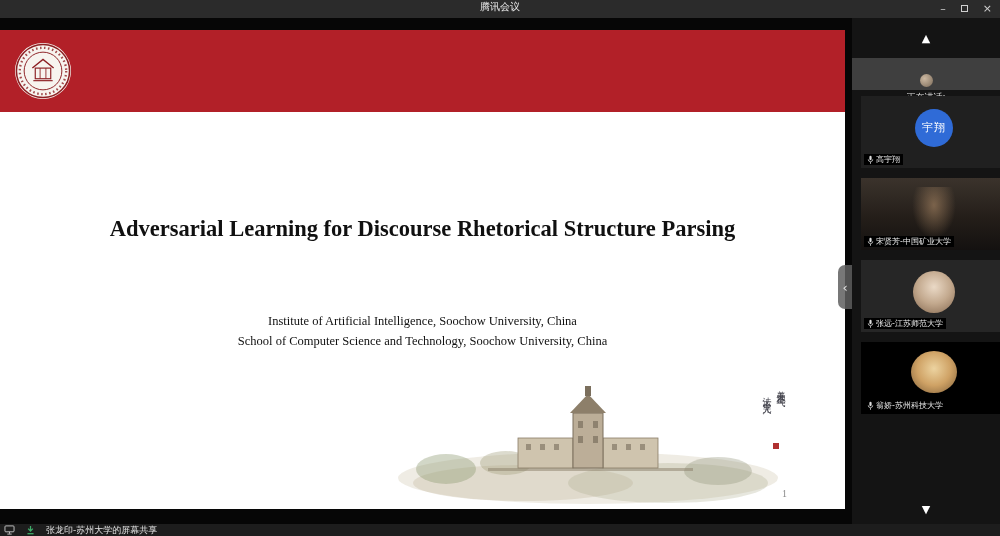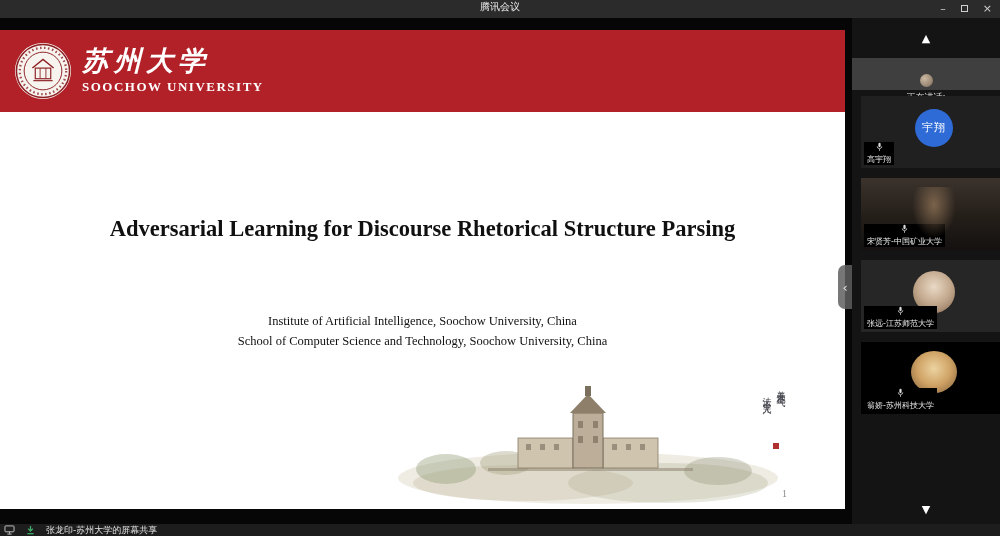--- a/index.html
+++ b/index.html
@@ -62,21 +62,21 @@
                background:radial-gradient(circle at 35% 35%, #cdb9a2, #7a6a58); }
   .sb-label { color:#ddd; font-size:9px; white-space:nowrap; }
   .sb-ghosts { margin-left:auto; display:flex; align-items:center; }
   .sb-ghosts i { width:11px; height:11px; border-radius:50%; background:#9a9a9a; opacity:.45; margin-left:-4px; }
   .sb-arrow { color:#c5c5c5; font-size:10px; margin-left:3px; }
 
   .tiles { margin-top:6px; display:flex; flex-direction:column; gap:10px; }
   .tile { position:relative; width:146px; height:72px; background:#202020; overflow:hidden;margin-left:16px; }
   .tile-label { position:absolute; left:3px; bottom:3px; background:#000; color:#ededed; font-size:8px;
                 line-height:11px; padding:0 3px; display:flex; align-items:center; gap:2px;
-                max-width:138px; white-space:nowrap; overflow:hidden;flex-direction:column; }
+                max-width:138px; white-space:nowrap; overflow:hidden; }
   .mic { flex:0 0 auto; }
 
   .t1-avatar { position:absolute; left:50%; top:44%; transform:translate(-50%,-50%); width:38px; height:38px;
                border-radius:50%; background:#2f6bd7; color:#fff; font-size:11px; letter-spacing:1px;
                display:flex; align-items:center; justify-content:center; }
   .tile-2 { background:#262626; }
   .t2-avatar { position:absolute; left:50%; top:44%; transform:translate(-50%,-50%); width:42px; height:42px;
                border-radius:50%; background:radial-gradient(circle at 50% 38%, #ead9c6 0%, #c2a88d 50%, #83674f 100%); }
   .tile-3 { background:linear-gradient(180deg,#3b332c 0%, #241e19 55%, #141110 100%); }
   .tile-3::after { content:""; position:absolute; left:50%; top:12%; width:44px; height:52px;
@@ -120,24 +120,20 @@
             <circle cx="30" cy="30" r="29" fill="#f7f4ef"></circle>
             <circle cx="30" cy="30" r="27.5" fill="none" stroke="#8c1f23" stroke-width="1.6"></circle>
             <circle cx="30" cy="30" r="24" fill="none" stroke="#8c1f23" stroke-width="2.4" stroke-dasharray="1.6 2.6" opacity="0.8"></circle>
             <circle cx="30" cy="30" r="19.5" fill="none" stroke="#8c1f23" stroke-width="1"></circle>
             <path d="M19 27 L30 18 L41 27" fill="none" stroke="#8c1f23" stroke-width="1.4"></path>
             <rect x="22" y="27" width="16" height="11" fill="none" stroke="#8c1f23" stroke-width="1.2"></rect>
             <line x1="27" y1="27" x2="27" y2="38" stroke="#8c1f23" stroke-width="0.9"></line>
             <line x1="33" y1="27" x2="33" y2="38" stroke="#8c1f23" stroke-width="0.9"></line>
             <line x1="20" y1="40" x2="40" y2="40" stroke="#8c1f23" stroke-width="1.2"></line>
           </svg>
-        </div>
-        <div class="uni-text">
-          <div class="uni-cn">苏州大学</div>
-          <div class="uni-en">SOOCHOW UNIVERSITY</div>
         </div>
       </div>
 
       <div class="slide-body">
         <div class="slide-title">Adversarial Learning for Discourse Rhetorical Structure Parsing</div>
         <div class="affil affil-1">Institute of Artificial Intelligence, Soochow University, China</div>
         <div class="affil affil-2">School of Computer Science and Technology, Soochow University, China</div>
 
         <div class="illustration">
           <svg viewBox="0 0 405 128" width="405" height="128">

